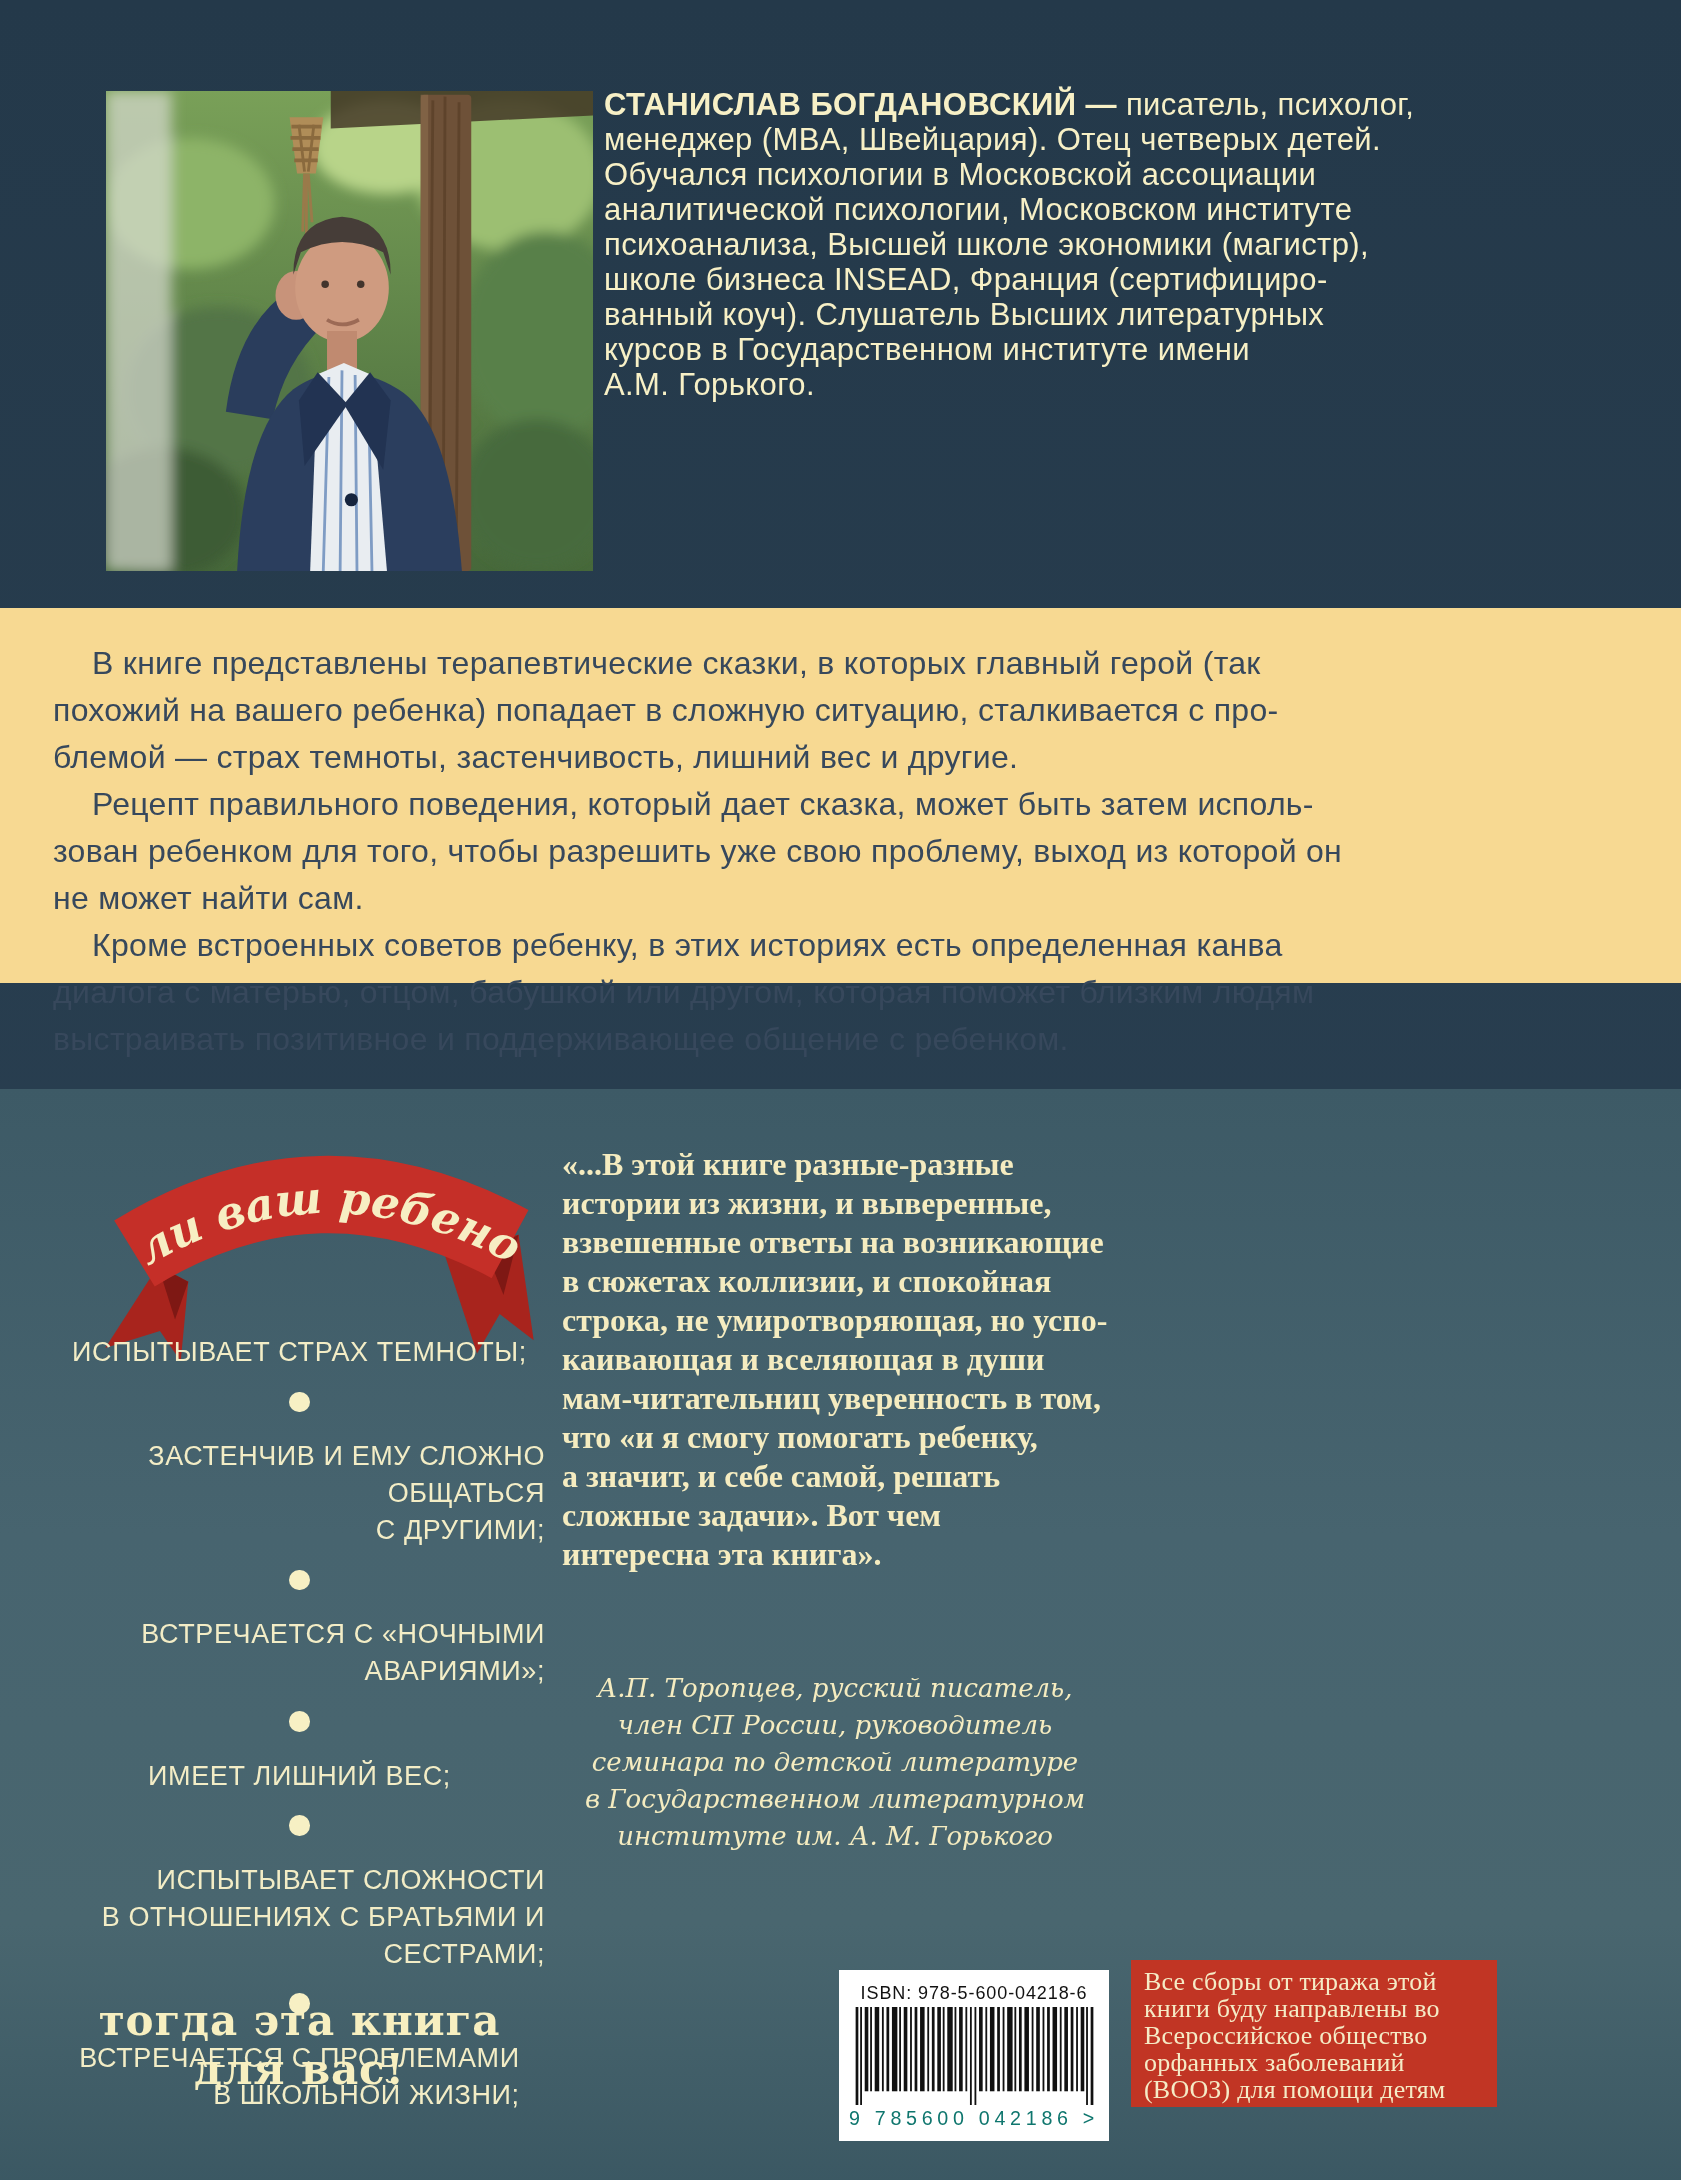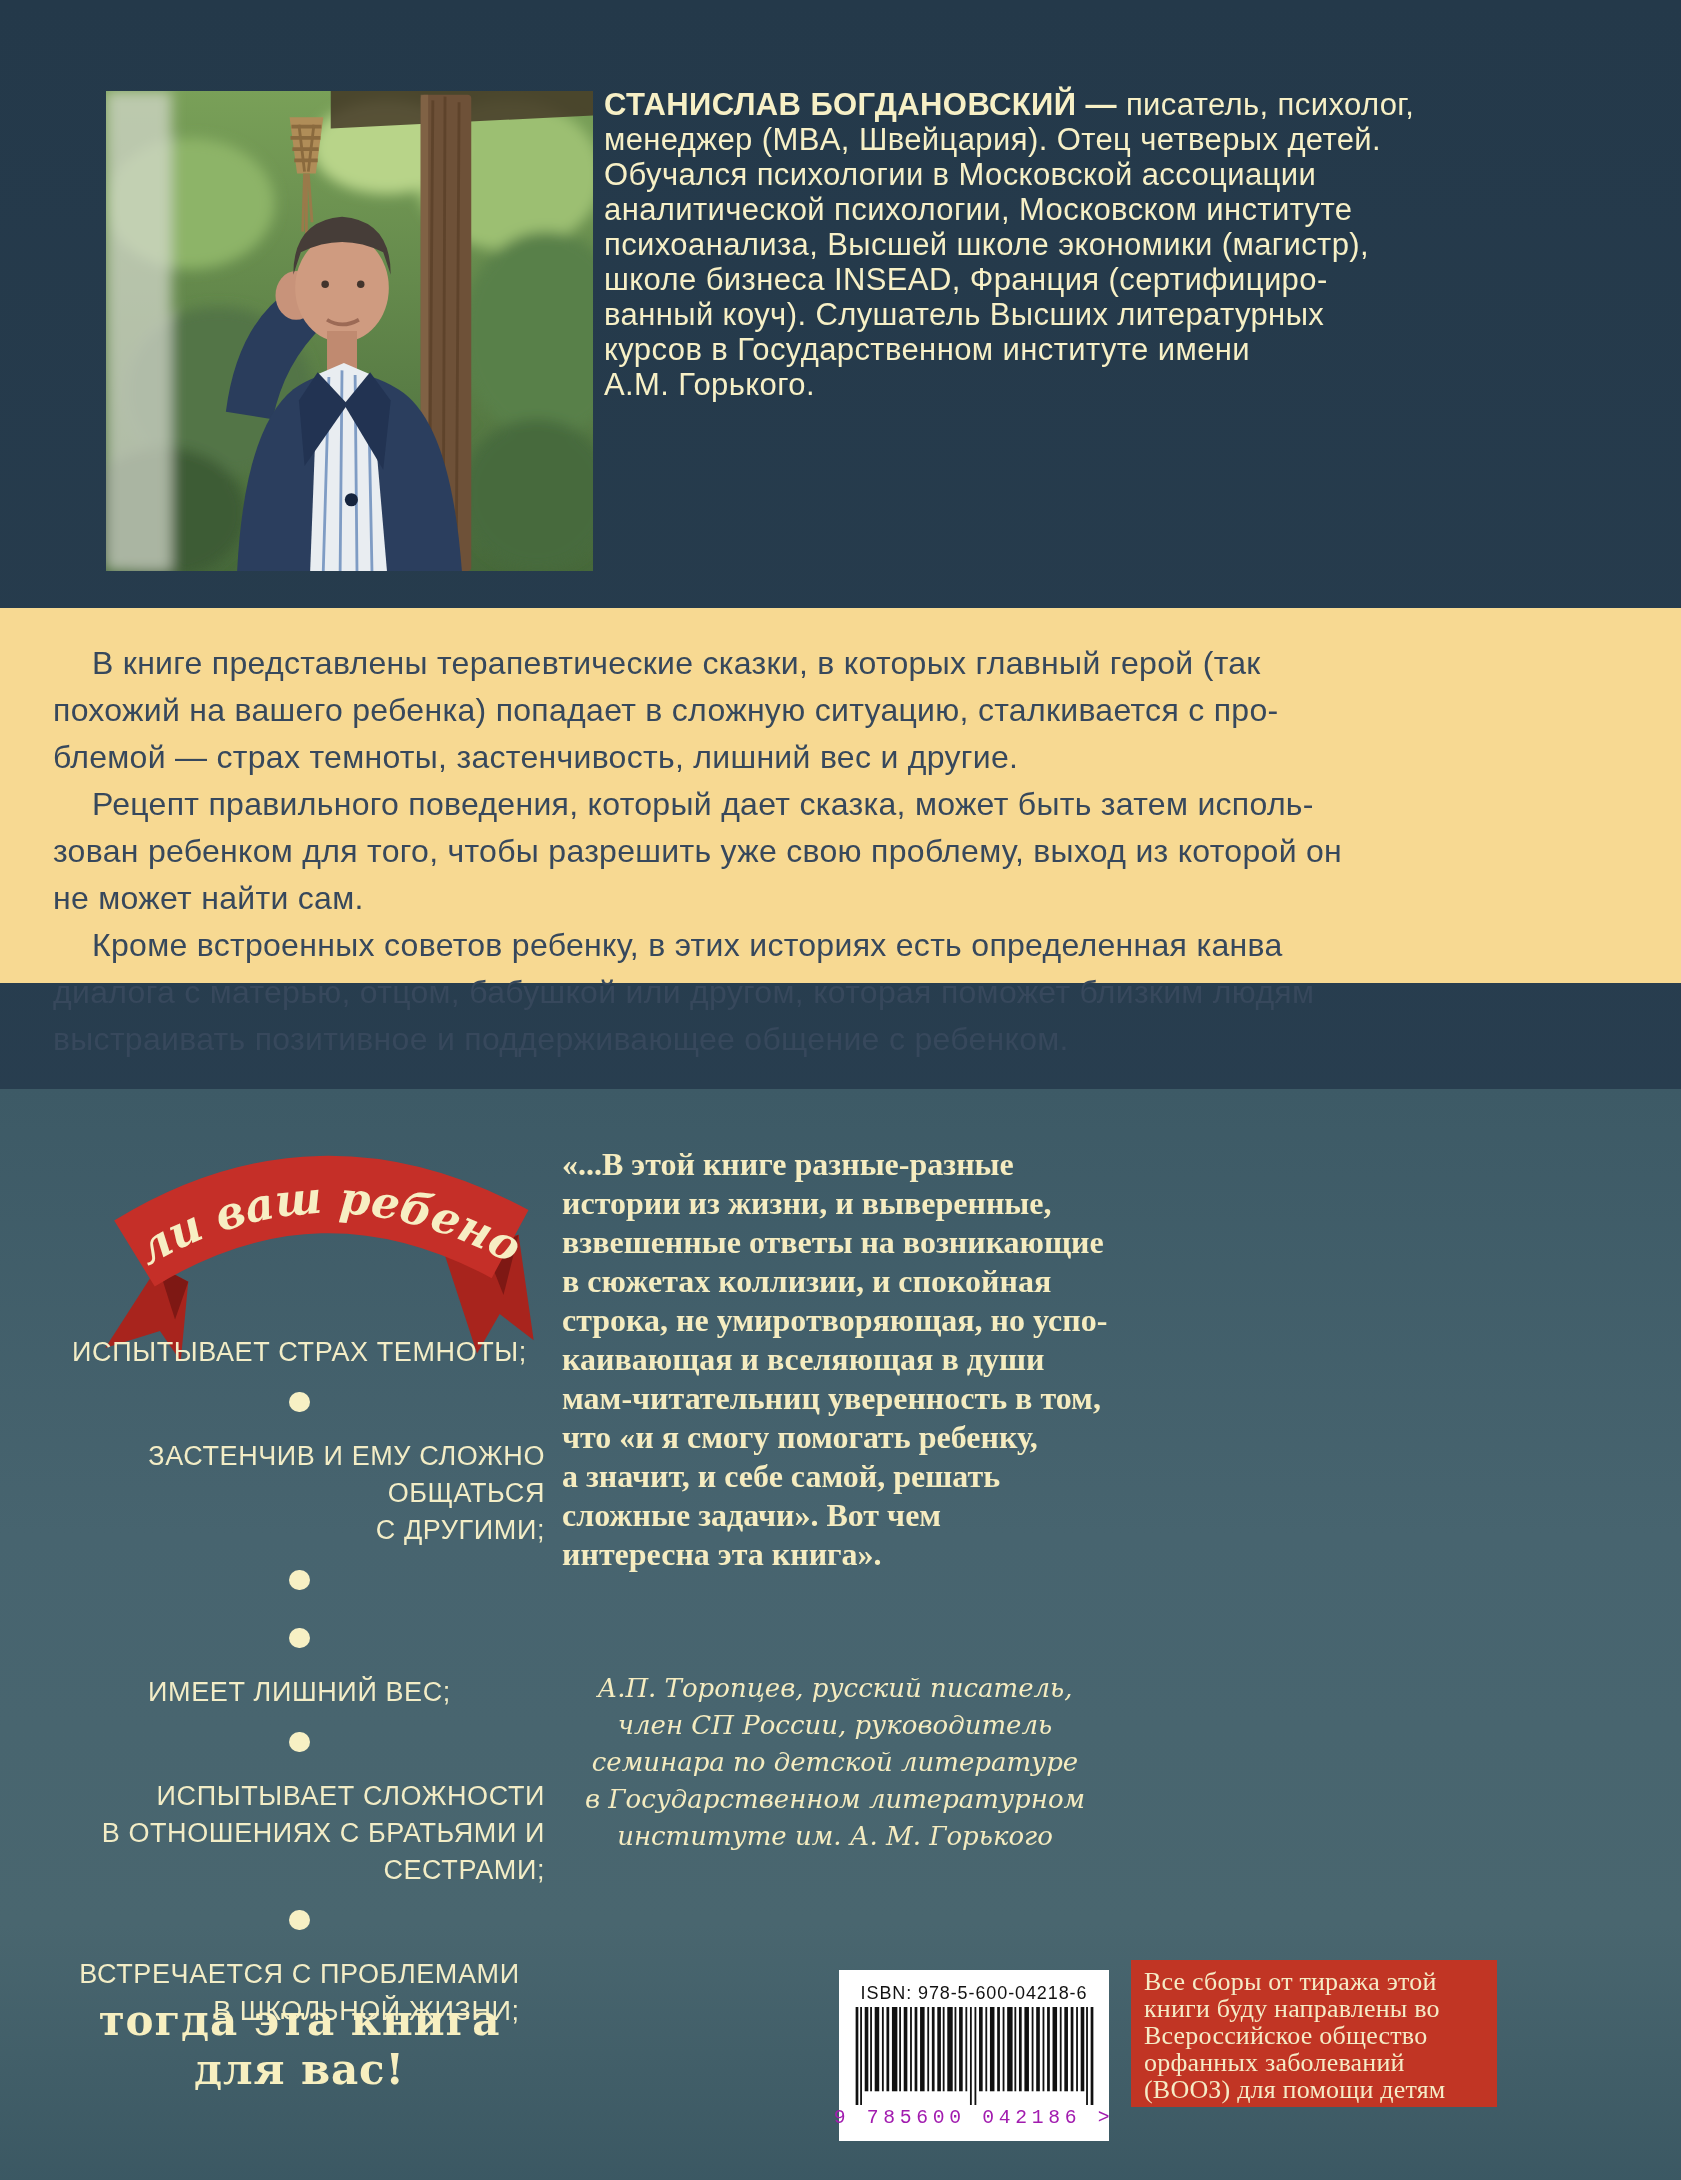--- a/index.html
+++ b/index.html
@@ -65,21 +65,21 @@
   }
 
   .barcode-box{
     position:absolute;left:839px;top:881px;width:270px;height:171px;
     background:#ffffff;display:flex;flex-direction:column;align-items:center;
     box-sizing:border-box;padding-top:13px;
   }
   .isbn{color:#121212;font-size:18px;letter-spacing:0.9px;}
   .bars{width:245px;height:98px;margin-top:2.8px;}
   .digits{
-    color:#a21caf;font-family:Liberation Mono, monospace;
+    color:#0f766e;font-family:Liberation Sans, sans-serif;
     font-size:19.7px;letter-spacing:4.7px;margin-top:1.9px;white-space:nowrap;
   }
 
   .charity{
     position:absolute;left:1131px;top:871px;width:366px;height:147px;
     background:#c13524;box-sizing:border-box;padding:7.5px 13px;
     color:#f5ebc6;font-size:26px;line-height:27px;white-space:pre-line;letter-spacing:0.2px;font-family:Liberation Serif, serif;
   }
 
   .watermark{
@@ -187,20 +187,21 @@
         </text>
       </svg>
     </div>
 
     <div class="checklist">
       <div class="check-item">ИСПЫТЫВАЕТ СТРАХ ТЕМНОТЫ;</div>
       <div class="bullet"></div>
       <div class="check-item">ЗАСТЕНЧИВ И ЕМУ СЛОЖНО ОБЩАТЬСЯ
 С ДРУГИМИ;</div>
       <div class="bullet"></div>
+      <div class="check-item">ВСТРЕЧАЕТСЯ С «НОЧНЫМИ АВАРИЯМИ»;</div>
       <div class="bullet"></div>
       <div class="check-item">ИМЕЕТ ЛИШНИЙ ВЕС;</div>
       <div class="bullet"></div>
       <div class="check-item">ИСПЫТЫВАЕТ СЛОЖНОСТИ
 В ОТНОШЕНИЯХ С БРАТЬЯМИ И СЕСТРАМИ;</div>
       <div class="bullet"></div>
       <div class="check-item">ВСТРЕЧАЕТСЯ С ПРОБЛЕМАМИ
 В ШКОЛЬНОЙ ЖИЗНИ;</div>
     </div>
 

